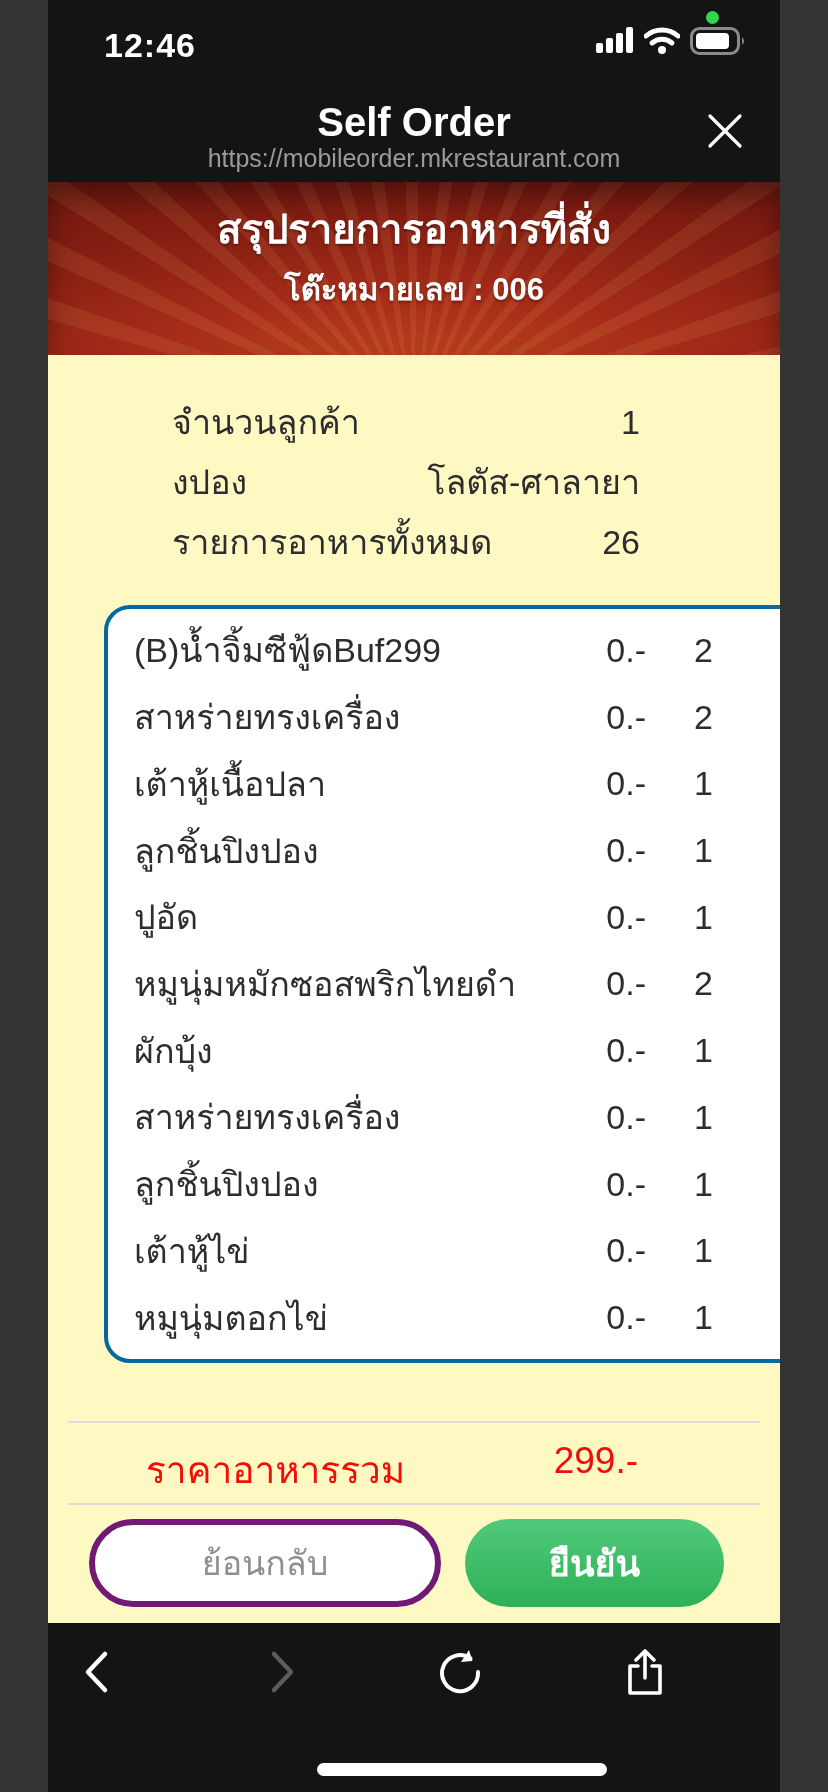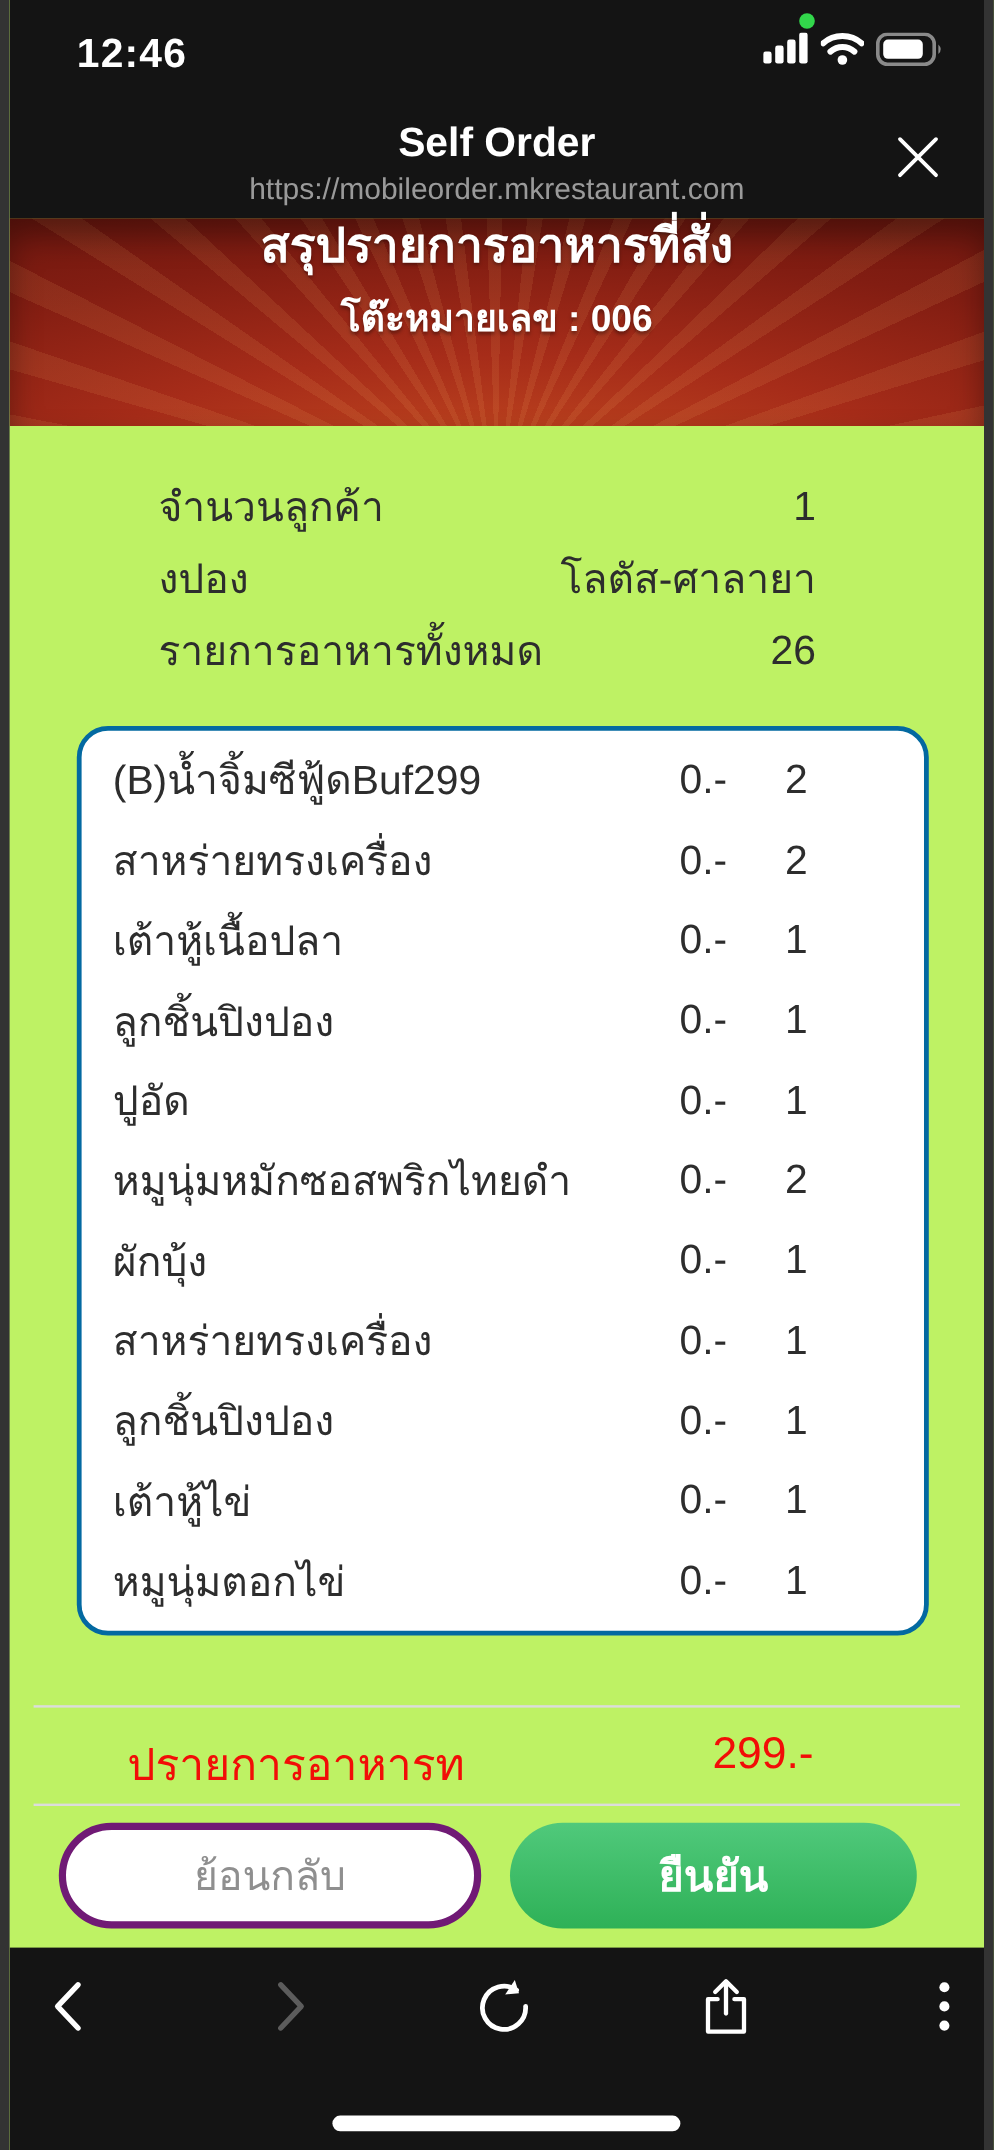--- a/index.html
+++ b/index.html
@@ -1,38 +1,38 @@
 <!DOCTYPE html>
 <html><head>
 <meta charset="utf-8">
 <style>
   html,body{margin:0;padding:0;background:#333;}
   .screen{
-    position:relative;width:812px;height:1792px;margin:0 auto;
-    background:#bef264;overflow:hidden;
+    position:relative;width:732px;height:1792px;margin:0 auto;
+    background:#fef9c3;overflow:hidden;
     font-family:"Liberation Sans","DejaVu Sans",sans-serif;
     -webkit-font-smoothing:antialiased;
   }
   
   .top{position:absolute;top:0;left:0;right:0;height:182px;background:#141414;}
   .time{position:absolute;left:56px;top:26px;font-size:34px;font-weight:700;color:#fff;letter-spacing:1px;}
   .green-dot{position:absolute;left:658px;top:11px;width:13px;height:13px;border-radius:50%;background:#32d74b;}
   .status-icons{position:absolute;right:34px;top:27px;display:flex;align-items:center;gap:10px;}
-  .sheet-title{position:absolute;top:100px;left:0;right:0;text-align:center;font-size:34px;font-weight:700;color:#fff;}
+  .sheet-title{position:absolute;top:100px;left:0;right:0;text-align:center;font-size:40px;font-weight:700;color:#fff;}
   .sheet-url{position:absolute;top:144px;left:0;right:0;text-align:center;font-size:25px;color:#9a9a9a;}
   .close-btn{position:absolute;right:32px;top:108px;width:46px;height:46px;cursor:pointer;background:none;border:none;padding:0;}
   
   .banner{
     position:absolute;top:182px;left:0;right:0;height:173px;color:#fff;text-align:center;
     background:
       repeating-conic-gradient(from -50deg at 50% 140%, rgba(255,190,110,0.10) 0deg 3deg, rgba(0,0,0,0) 3deg 8deg),
       radial-gradient(130% 170% at 50% 120%, #c34a20 0%, #a62c19 32%, #821d12 60%, #5f120c 100%);
     box-shadow:inset 0 14px 26px rgba(0,0,0,0.35);
   }
-  .banner-title{font-size:40px;font-weight:700;line-height:46px;text-shadow:0 2px 3px rgba(0,0,0,.35);}
+  .banner-title{padding-top:24px;font-size:40px;font-weight:700;line-height:46px;text-shadow:0 2px 3px rgba(0,0,0,.35);}
   .banner-sub{margin-top:12px;font-size:31px;font-weight:700;text-shadow:0 2px 3px rgba(0,0,0,.35);}
   
   .summary{position:absolute;top:392px;left:124px;right:140px;}
   .summary-row{height:60px;display:flex;justify-content:space-between;align-items:center;font-size:34px;color:#2d2d2d;}
   
   .order-box{
     position:absolute;top:605px;left:56px;width:710px;height:758px;box-sizing:border-box;
     background:#fff;border:4px solid #0369a1;border-radius:26px;
     padding:8px 97px 8px 26px;display:flex;flex-direction:column;justify-content:space-around;
   }
@@ -186,21 +186,21 @@
       <div class="order-row">
         <span class="order-name">หมูนุ่มตอกไข่</span>
         <span class="order-price">0.-</span>
         <span class="order-qty">1</span>
       </div>
 
   </div>
 
   <div class="divider d1"></div>
   <div class="total-row">
-    <span>ปรายการอาหารท</span>
+    <span>ราคาอาหารรวม</span>
     <span>299.-</span>
   </div>
   <div class="divider d2"></div>
 
   <div class="actions">
     <button class="btn btn-back">ย้อนกลับ</button>
     <button class="btn btn-confirm">ยืนยัน</button>
   </div>
 
   <div class="toolbar">

